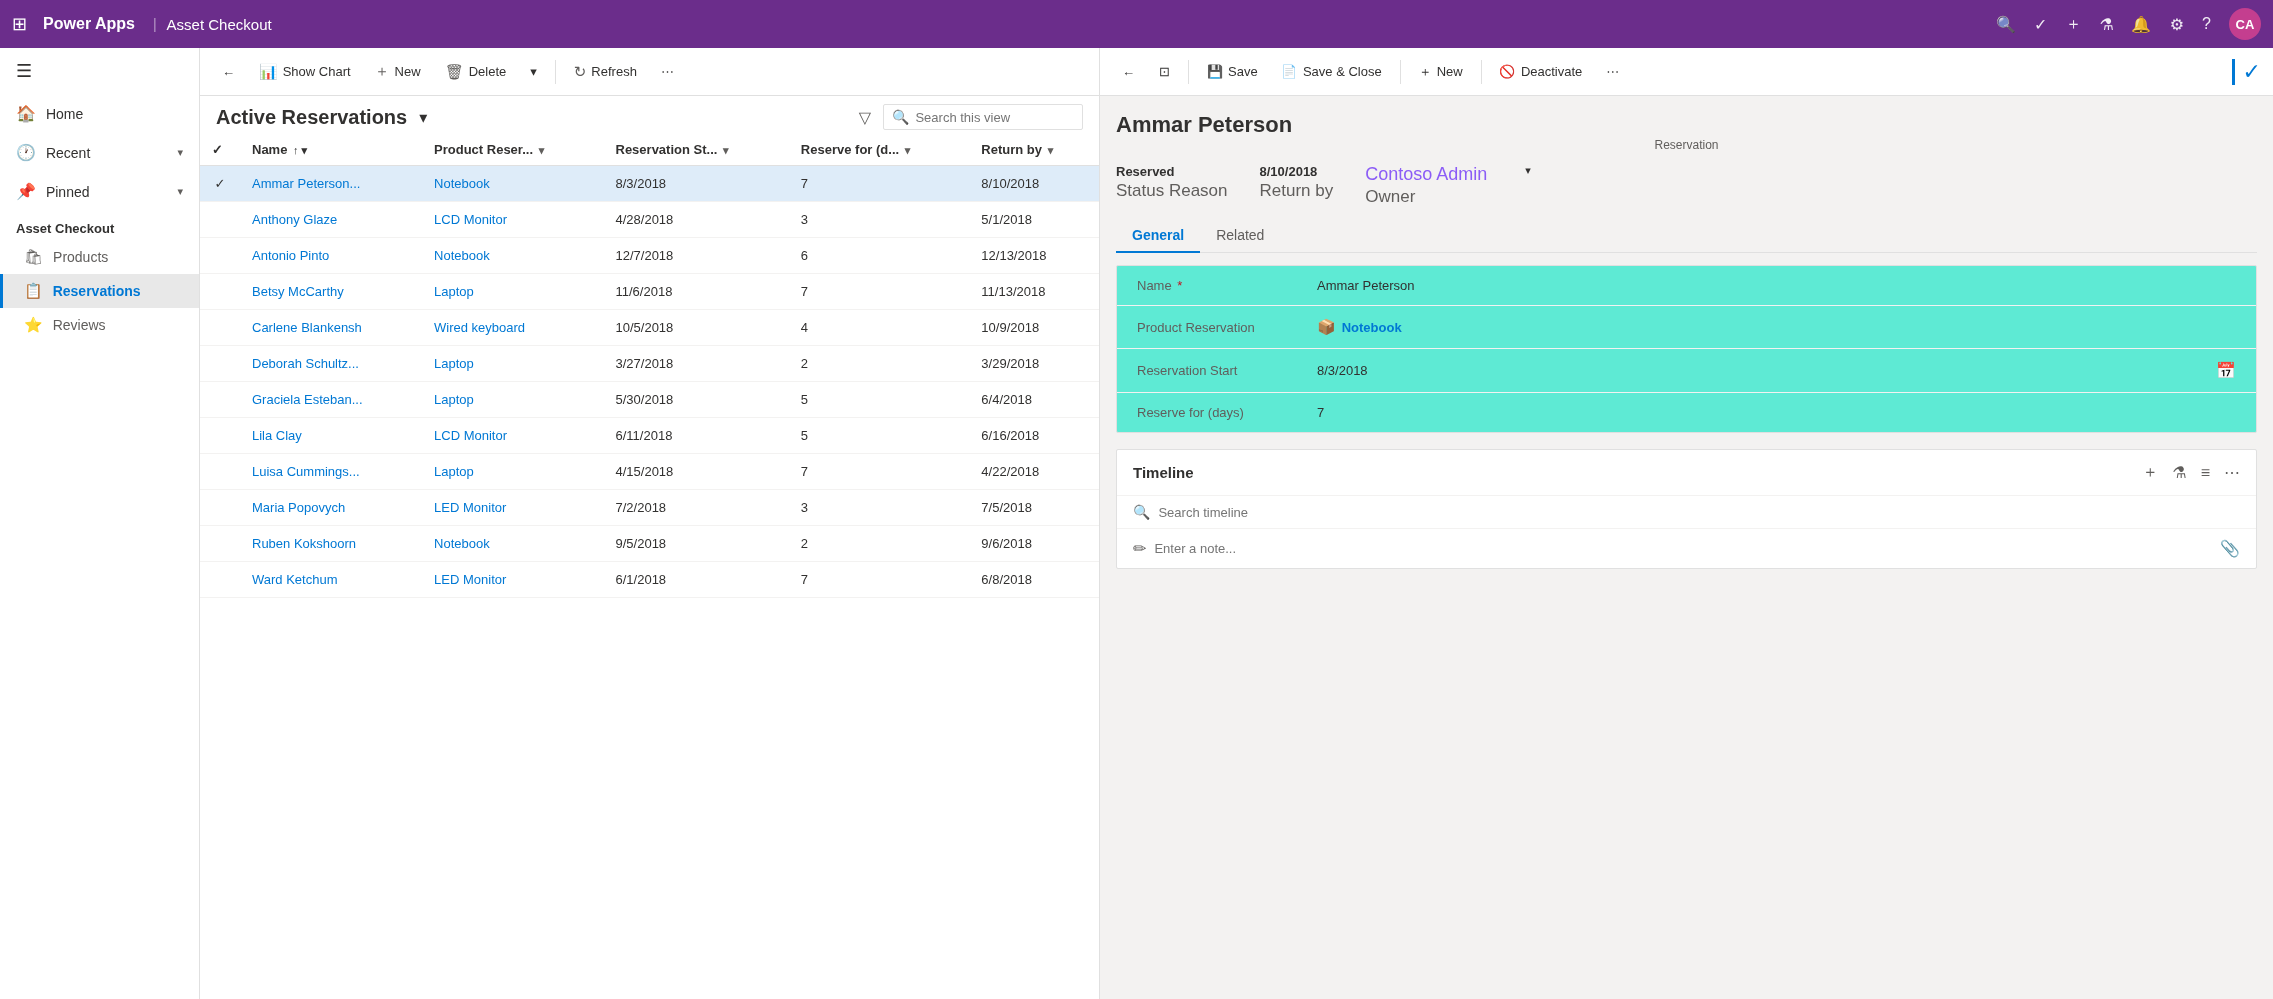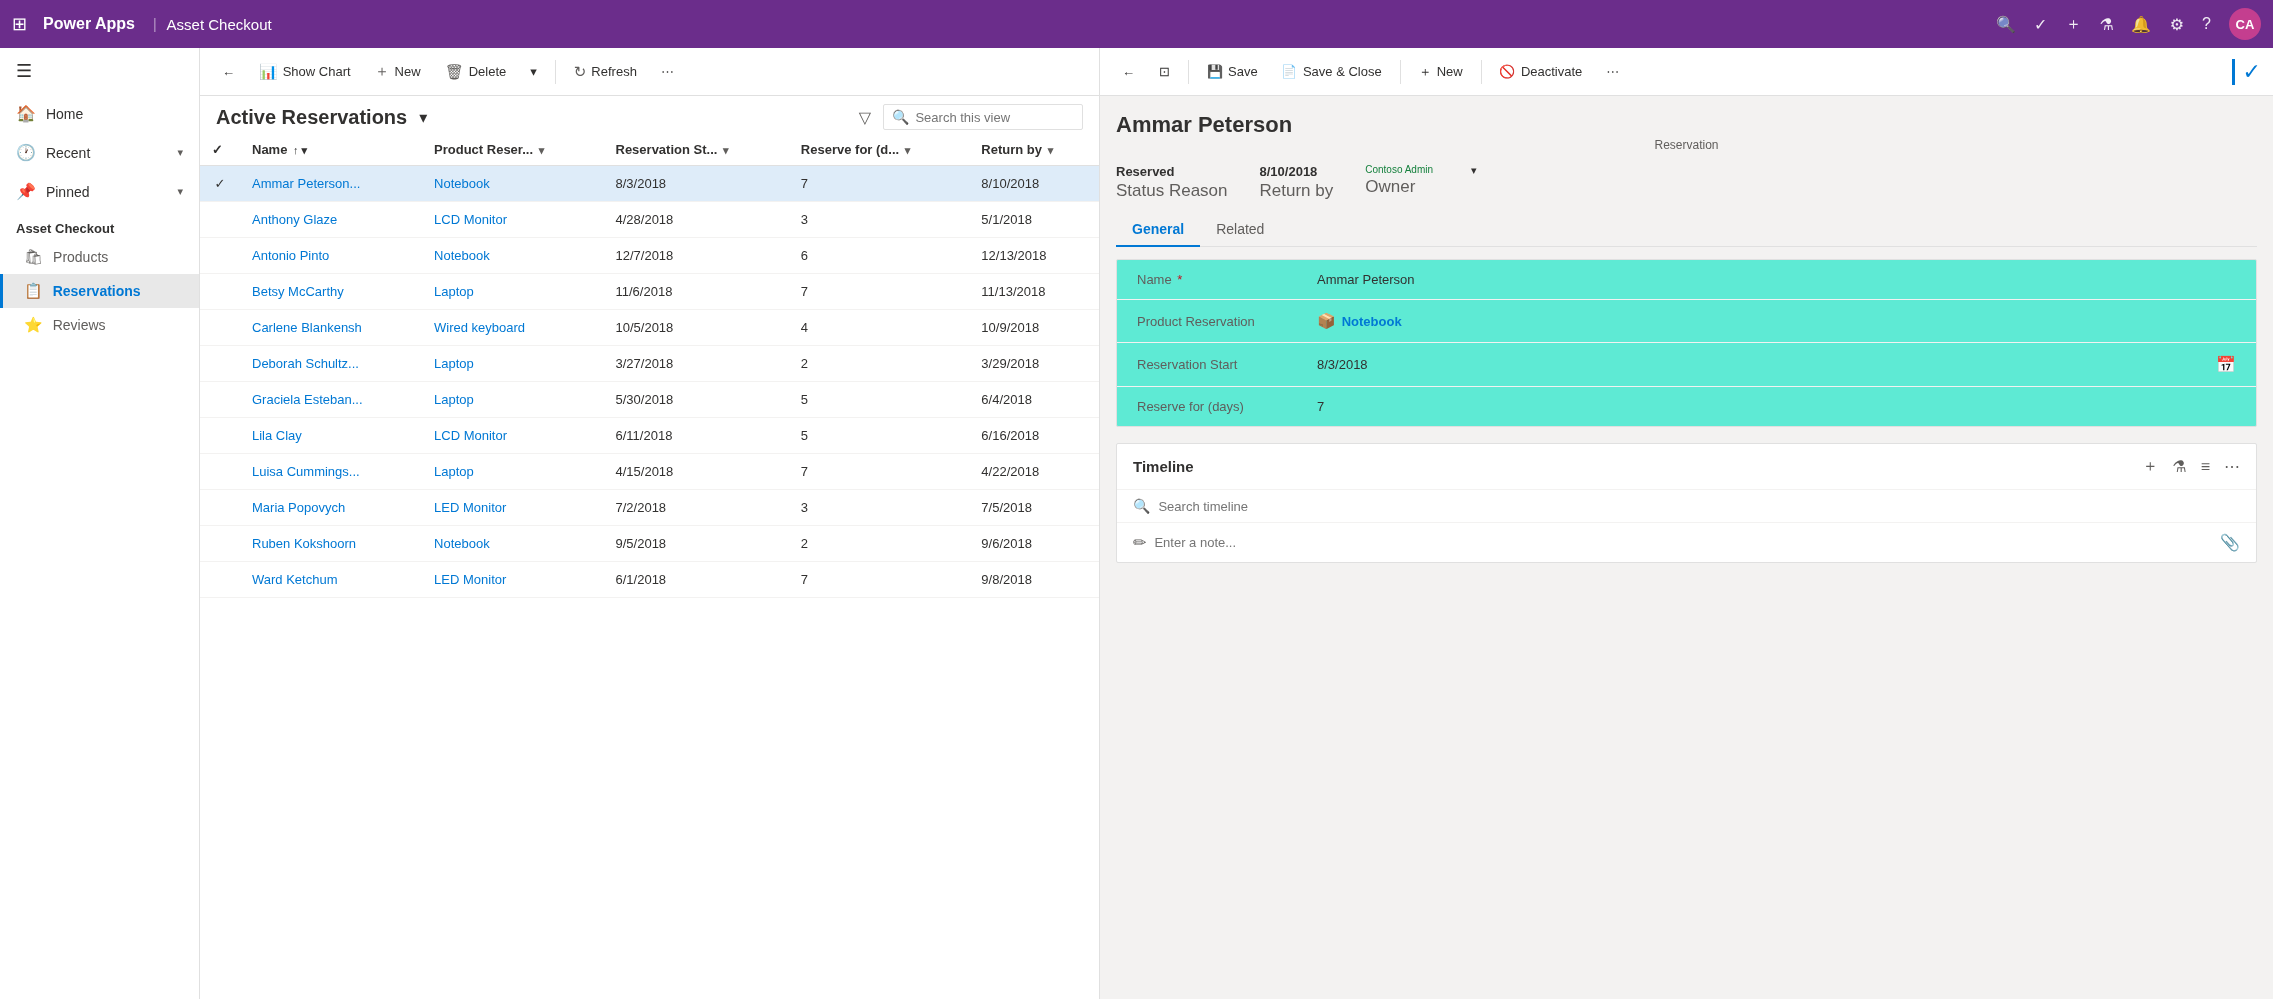--- a/index.html
+++ b/index.html
@@ -126,21 +126,21 @@
     .detail-check { color: #0078d4; font-size: 22px; border-left: 3px solid #0078d4; padding-left: 8px; }
 
     
     .detail-content { flex: 1; overflow-y: auto; padding: 16px; }
     .detail-name { font-size: 22px; font-weight: 700; color: #323130; }
     .detail-type { font-size: 12px; color: #605e5c; margin-bottom: 12px; text-align: center; }
     .detail-meta { display: flex; gap: 32px; margin-bottom: 12px; }
     .detail-meta-group { display: flex; flex-direction: column; gap: 2px; }
     .detail-meta-label { font-size: 17px; color: #605e5c; }
     .detail-meta-value { font-size: 13px; color: #323130; font-weight: 600; }
-    .detail-meta-link { font-size: 10px; color: #15803d; cursor: pointer; }
+    .detail-meta-link { font-size: 18px; color: #8b5cf6; cursor: pointer; }
     .detail-meta-expand { font-size: 11px; color: #323130; margin-left: 6px; cursor: pointer; }
     .detail-tabs { display: flex; gap: 0; border-bottom: 1px solid #e0e0e0; margin-bottom: 0; }
     .detail-tab {
       padding: 8px 16px; font-size: 14px; cursor: pointer; color: #605e5c;
       border-bottom: 2px solid transparent; margin-bottom: -1px;
     }
     .detail-tab.active { color: #0078d4; border-bottom: 2px solid #0078d4; font-weight: 600; }
 
     
     .detail-card {
@@ -391,21 +391,21 @@
       <td>9/5/2018</td>
       <td>2</td>
       <td>9/6/2018</td>
     </tr>
               <tr>
       <td class="check-cell"></td>
       <td><a class="link-text">Ward Ketchum</a></td>
       <td><a class="link-text">LED Monitor</a></td>
       <td>6/1/2018</td>
       <td>7</td>
-      <td>9/8/2018</td>
+      <td>6/8/2018</td>
     </tr>
             </tbody>
         </table>
       </div>
     </div>
 
     <div class="detail-panel">
 
       <div class="detail-toolbar">
         <button class="detail-toolbar-btn">

